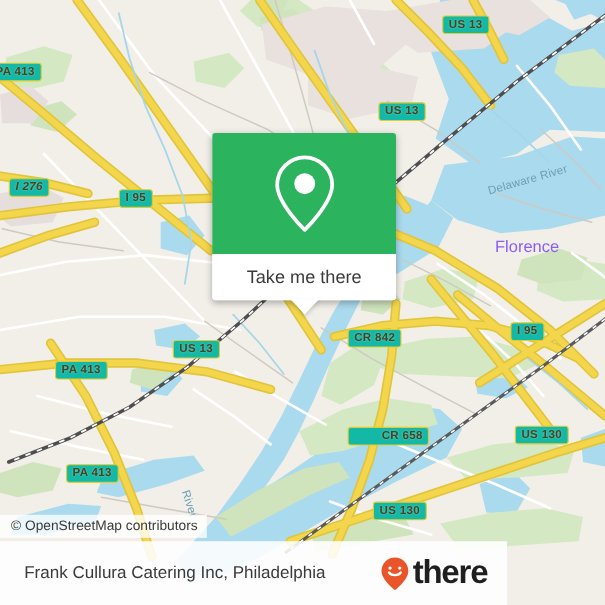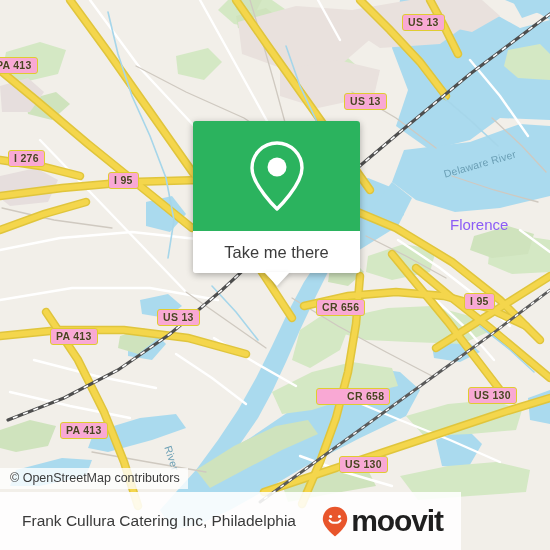--- a/index.html
+++ b/index.html
@@ -15,21 +15,21 @@
   #map {
     position: absolute; inset: 0;
     background: #f2efe9;
     overflow: hidden;
   }
   .layer { position: absolute; inset: 0; }
 
   
   .shield {
     position: absolute;
-    background: #f9a8d4;
+    background: #14b8a6;
     border: 1.6px solid #e0cc30;
     border-radius: 3px;
     color: #4a4320;
     font-size: 10.5px;
     font-weight: bold;
     letter-spacing: 0.3px;
     padding: 1px 5px 2px 5px;
     white-space: nowrap;
     line-height: 12px;
     font-family: "Liberation Sans", sans-serif;
@@ -307,28 +307,28 @@
       <path d="M550,290 L492,334 L434,376 L376,418 L318,460 L260,502" stroke="#ffffff" stroke-width="1.4" fill="none" stroke-dasharray="4 6"></path>
     </svg>
 
     <div class="maplabel riverlabel" style="left:444px; top:168px; transform:rotate(-16deg); transform-origin:0 50%;">Delaware River</div>
 
     <div class="maplabel riverlabel" style="left:168px; top:440px; transform:rotate(72deg); transform-origin:0 50%;">River</div>
 
     <div class="maplabel placelabel" style="left:450px; top:216px;">Florence</div>
 
     <div class="shield" style="left:-10px; top:57px;">PA 413</div>
-    <div class="shield" style="left:8px; top:150px;">I 276</div>
+    <div class="shield" style="left:8px; top:162px;font-style:italic;">I 276</div>
     <div class="shield" style="left:108px; top:172px;">I 95</div>
     <div class="shield" style="left:402px; top:14px;">US 13</div>
     <div class="shield" style="left:344px; top:93px;">US 13</div>
     <div class="shield" style="left:157px; top:309px;">US 13</div>
     <div class="shield" style="left:50px; top:328px;">PA 413</div>
     <div class="shield" style="left:60px; top:422px;">PA 413</div>
-    <div class="shield" style="left:316px; top:299px;">CR 656</div>
+    <div class="shield" style="left:316px; top:299px;">CR 842</div>
     <div class="shield" style="left:316px; top:388px;padding-left:30px;">CR 658</div>
     <div class="shield" style="left:464px; top:293px;">I 95</div>
     <div class="shield" style="left:468px; top:387px;">US 130</div>
     <div class="shield" style="left:339px; top:456px;">US 130</div>
 
   </div>
 
   <div id="popup">
     <div id="popup-green">
       <svg width="60" height="74" viewBox="0 0 60 74">
@@ -347,17 +347,17 @@
   <div id="footer">
     <div id="footer-title">Frank Cullura Catering Inc, Philadelphia</div>
     <div id="brand">
       <svg id="brand-pin" viewBox="0 0 26 31">
         <path d="M13,0.8 C6.2,0.8 0.8,6.2 0.8,13 C0.8,21.2 13,30.4 13,30.4
                  C13,30.4 25.2,21.2 25.2,13 C25.2,6.2 19.8,0.8 13,0.8 Z" fill="#e8552b"></path>
         <circle cx="8.6" cy="10.4" r="1.5" fill="#ffffff"></circle>
         <circle cx="17.4" cy="10.4" r="1.5" fill="#ffffff"></circle>
         <path d="M7.6,14.4 C9.4,17.6 16.6,17.6 18.4,14.4" fill="none" stroke="#ffffff" stroke-width="2.1" stroke-linecap="round"></path>
       </svg>
-      <span id="brand-wordmark">moovit</span>
+      <span id="brand-wordmark">there</span>
     </div>
   </div>
 
 </div>
 
 </body></html>

